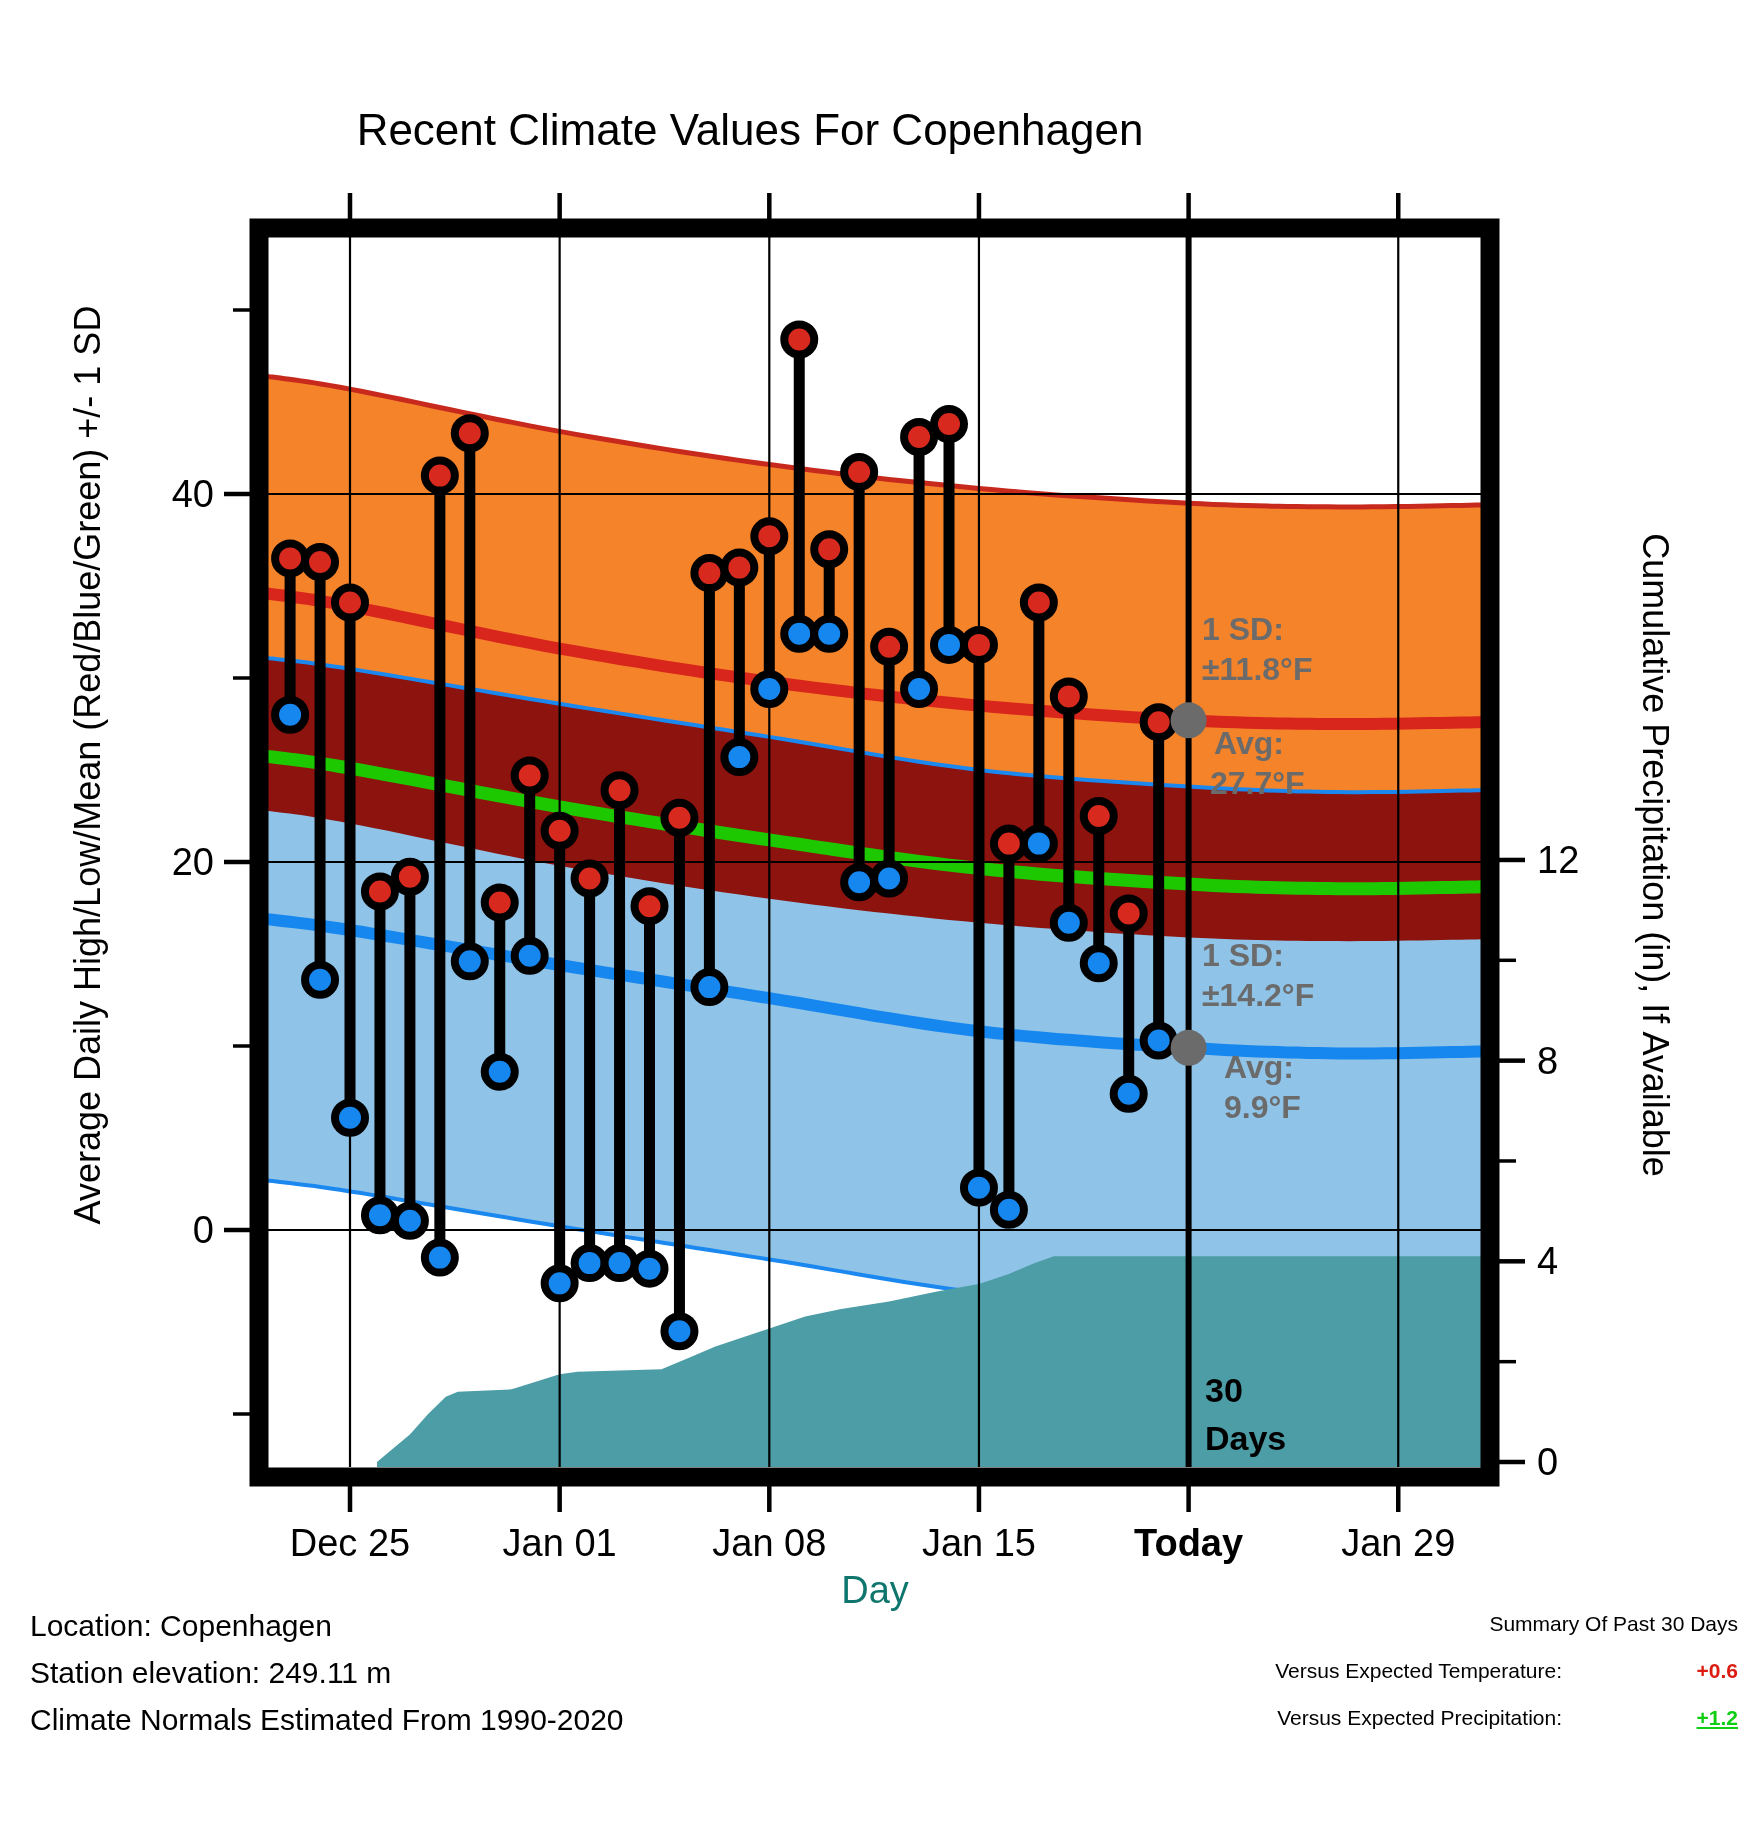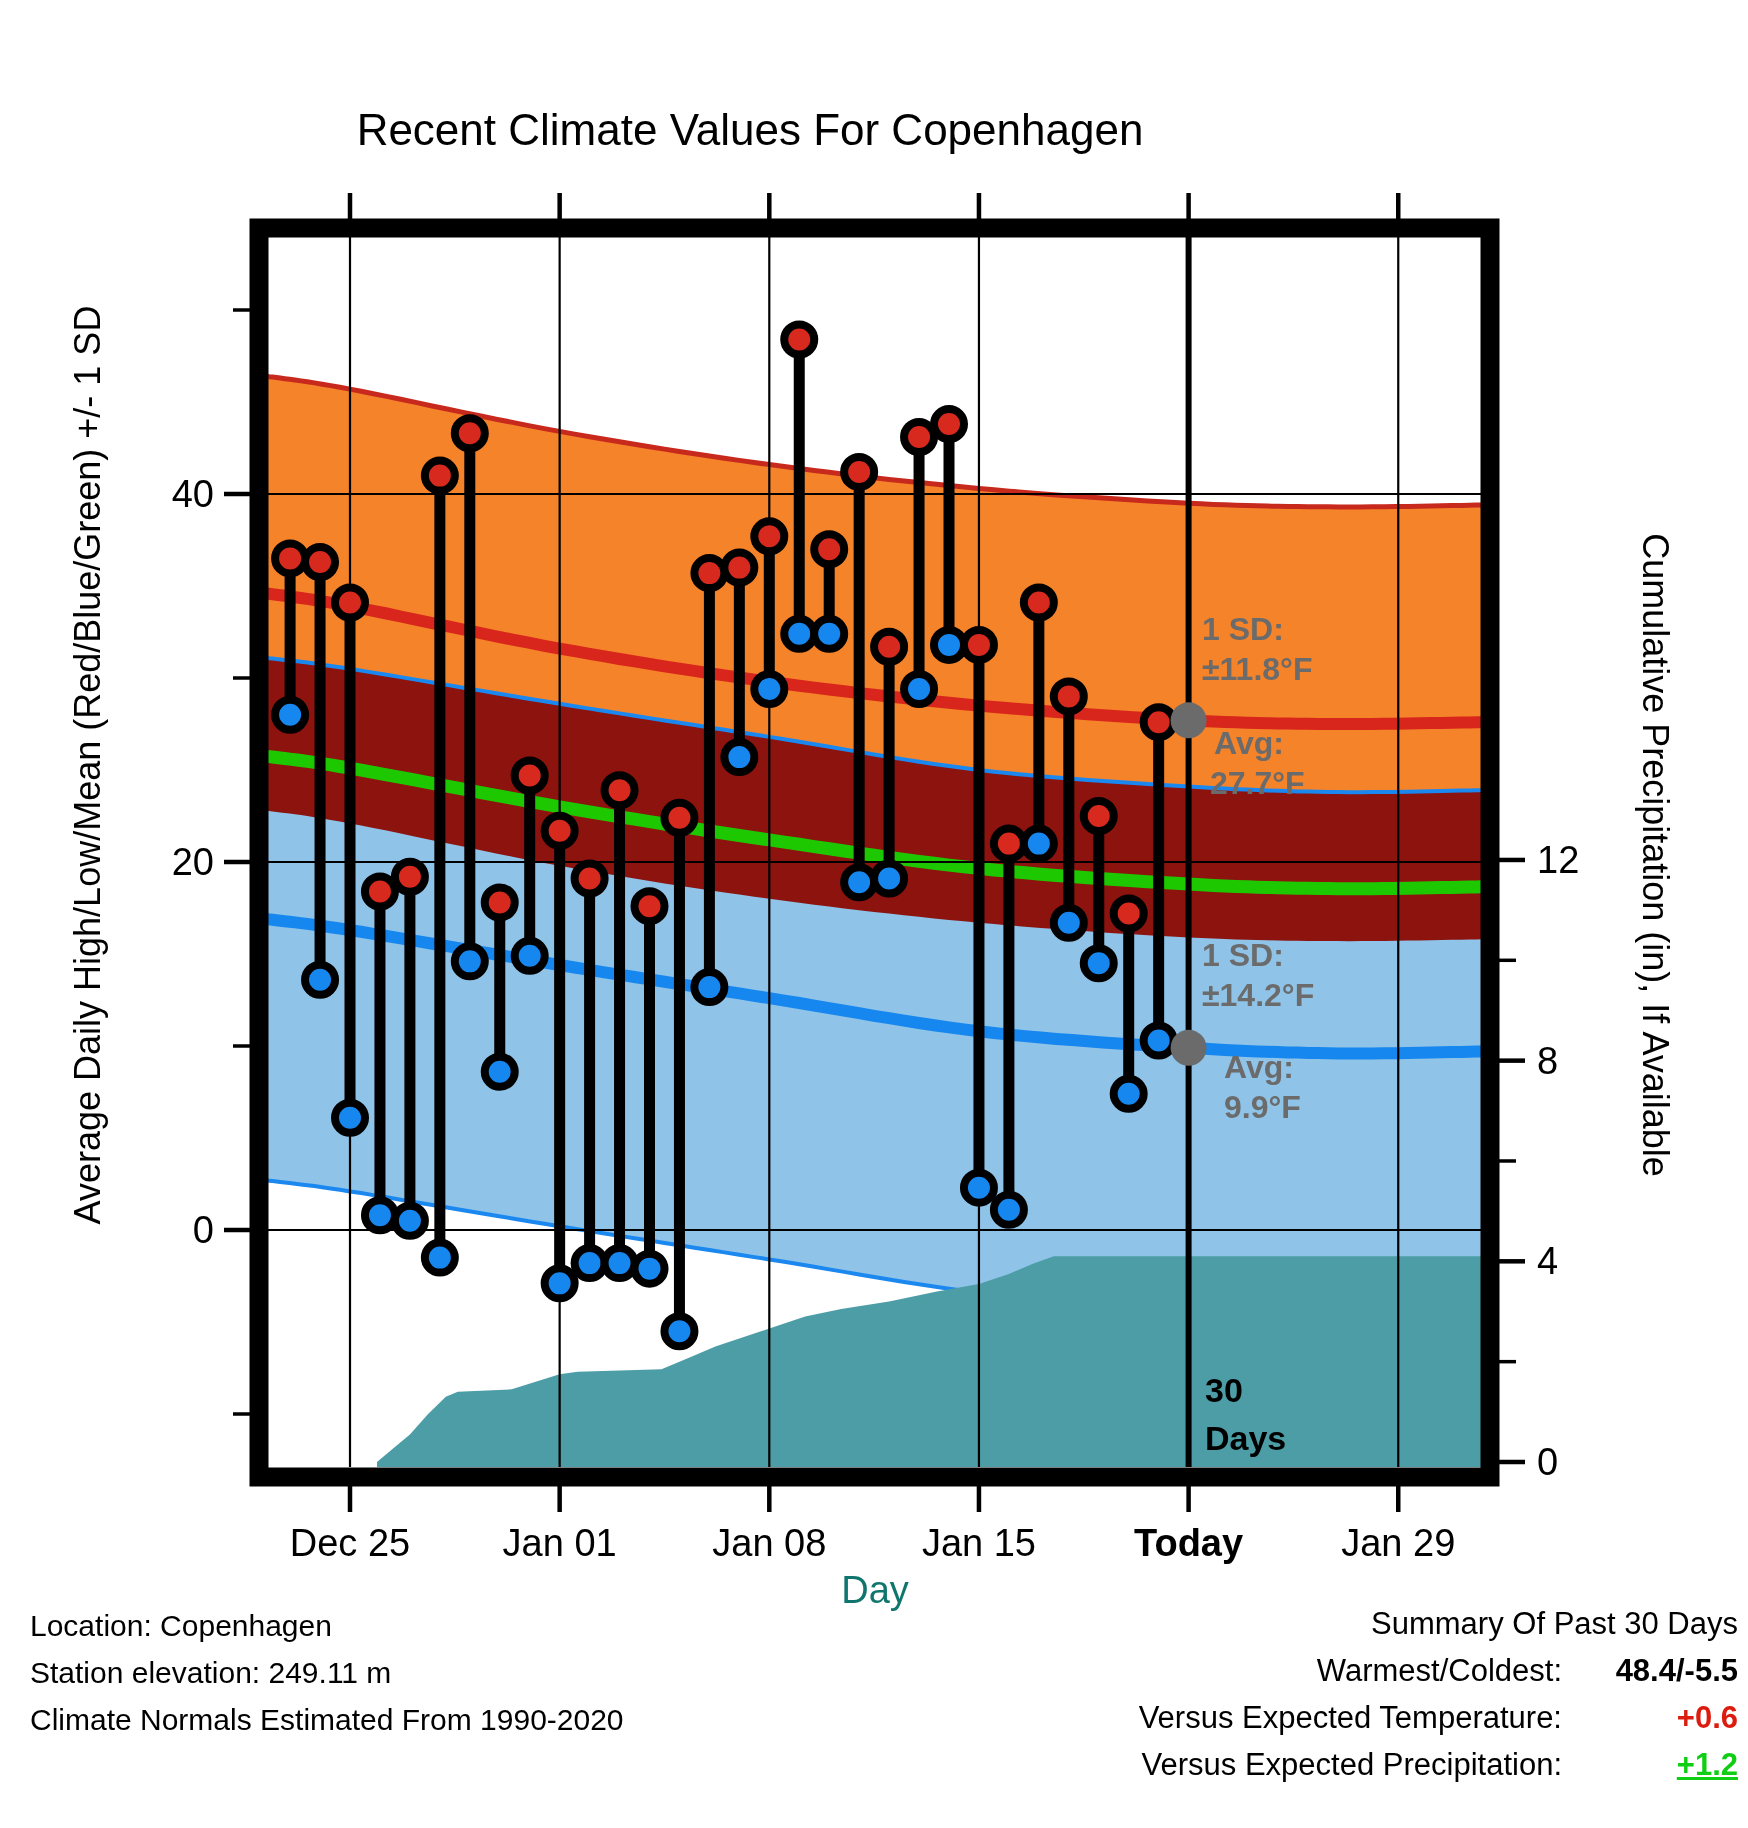--- a/index.html
+++ b/index.html
@@ -9,21 +9,21 @@
   #chart text{font-family:"Liberation Sans",sans-serif;}
   .title{position:absolute;left:160px;top:105px;width:1180px;text-align:center;
          font-size:44px;color:#000;white-space:nowrap;}
   .ylab-left{position:absolute;left:88px;top:765px;transform:translate(-50%,-50%) rotate(-90deg);
          font-size:36px;color:#000;white-space:nowrap;}
   .ylab-right{position:absolute;left:1655px;top:855px;transform:translate(-50%,-50%) rotate(90deg);
          font-size:36px;color:#000;white-space:nowrap;}
   .xlab{position:absolute;left:875px;top:1590px;transform:translate(-50%,-50%);
          font-size:38px;color:#0f766e;}
   .footer{position:absolute;left:30px;top:1602px;font-size:30px;line-height:47px;color:#000;}
-  .summary{position:absolute;right:10px;top:1600px;text-align:right;font-size:31px;line-height:47px;color:#000;}
+  .summary{position:absolute;right:10px;top:1600px;text-align:right;font-size:21px;line-height:47px;color:#000;}
   .summary .sval{display:inline-block;min-width:170px;text-align:right;font-weight:bold;margin-left:6px;}
 </style>
 </head>
 <body>
 
 <div class="stage">
   <div class="title">Recent Climate Values For Copenhagen</div>
   <div class="ylab-left">Average Daily High/Low/Mean (Red/Blue/Green) +/- 1 SD</div>
   <div class="ylab-right">Cumulative Precipitation (in), If Available</div>
   <svg id="chart" viewBox="0 0 1748 1828">
@@ -206,22 +206,19 @@
 
   <div class="footer">
     <div>Location: Copenhagen</div>
     <div>Station elevation: 249.11 m</div>
     <div>Climate Normals Estimated From 1990-2020</div>
   </div>
 
   <div class="summary">
     <div>Summary Of Past 30 Days</div>
     <div>
-      <span>Warmest/Coldest:</span><span class="sval" style="color: rgb(0, 0, 0);">48.4/-5.5</span>
-    </div>
-    <div>
       <span>Versus Expected Temperature:</span><span class="sval" style="color: rgb(221, 28, 16);">+0.6</span>
     </div>
     <div>
       <span>Versus Expected Precipitation:</span><span class="sval" style="color: rgb(15, 206, 20); text-decoration: underline;">+1.2</span>
     </div>
   </div>
 </div>
 
 </body></html>

